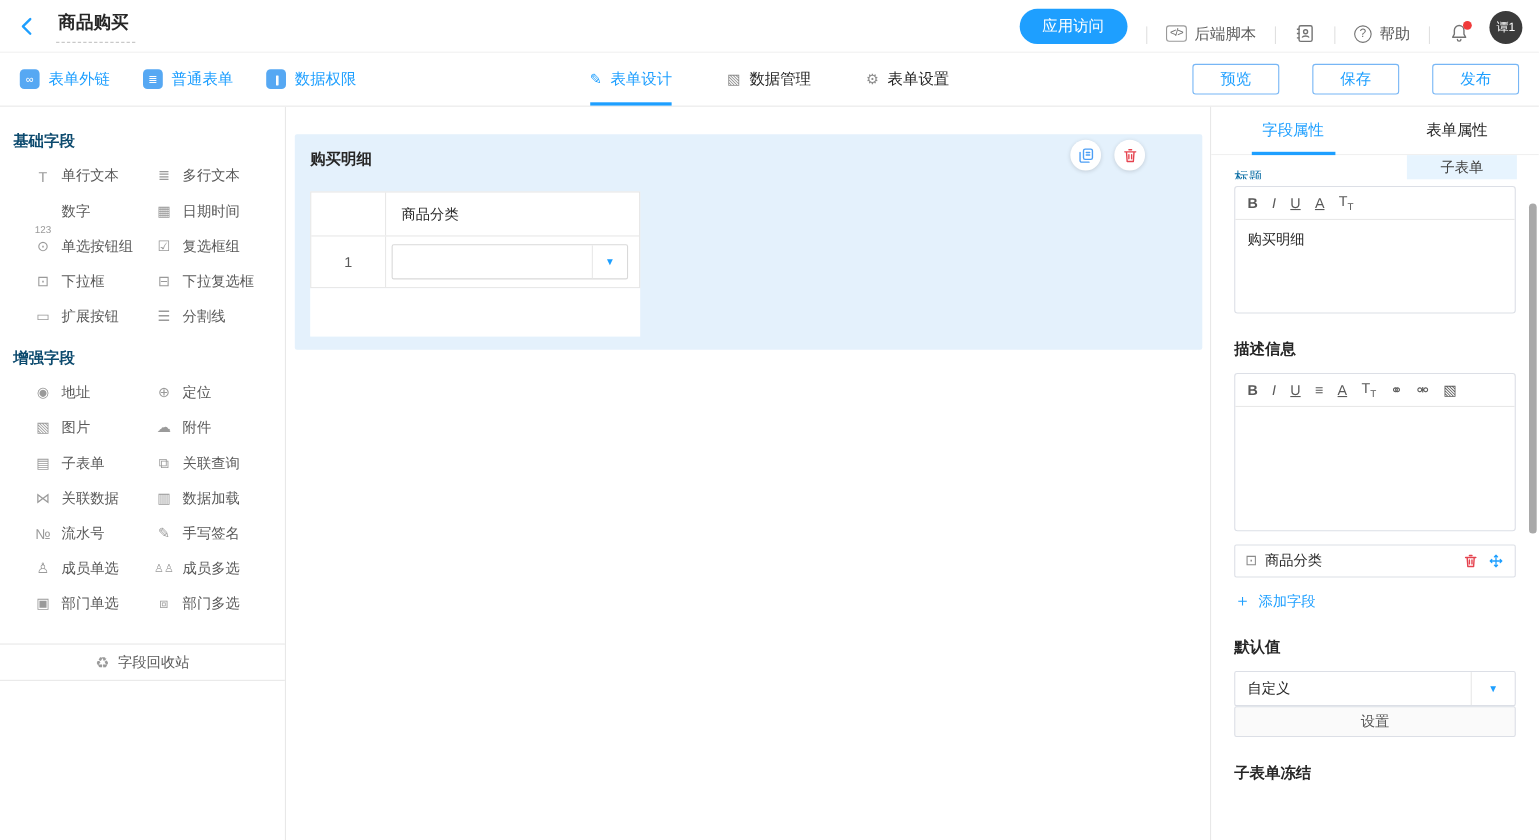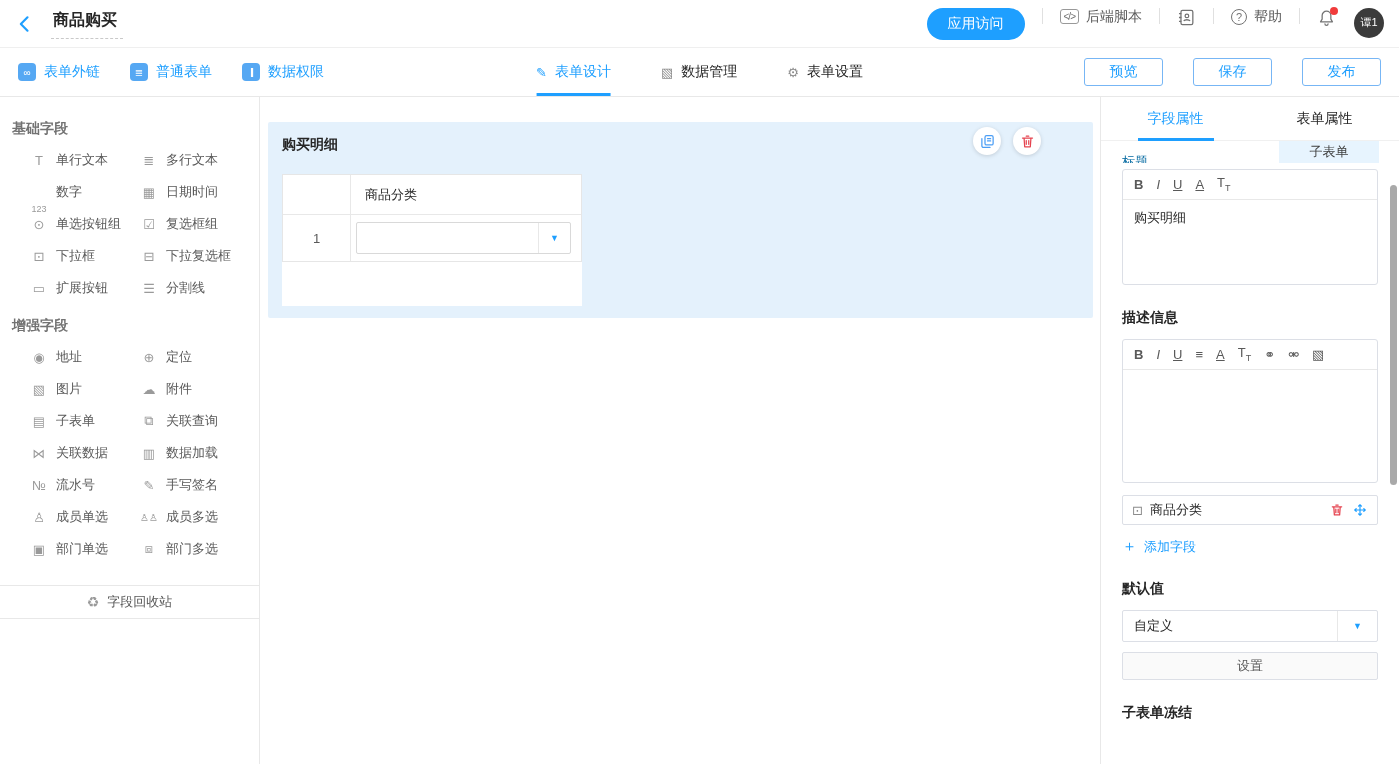--- a/index.html
+++ b/index.html
@@ -3,21 +3,21 @@
 <meta charset="utf-8">
 <style>
   * { margin:0; padding:0; box-sizing:border-box; }
   html,body { width:1399px; height:764px; overflow:hidden; background:#fff;
     font-family:"Liberation Sans","DejaVu Sans",sans-serif; color:#262626; }
 
   
   .topbar { height:48px; display:flex; align-items:center; padding:0 15px; border-bottom:1px solid #efefef; background:#fff; }
   .back-btn { width:20px; height:20px; color:#1e9fff; cursor:pointer; margin-right:16px; display:flex; align-items:center; }
   .form-title { font-size:16px; font-weight:700; color:#262626; padding:2px 6px 7px 2px; border-bottom:1px dashed #c9c9c9; }
-  .topbar-right { margin-left:auto; display:flex; align-items:flex-start; }
+  .topbar-right { margin-left:auto; display:flex; align-items:flex-end; }
   .pill-btn { background:#1e9fff; color:#fff; font-size:14px; border:none; border-radius:16px; padding:7px 21px; cursor:pointer; }
   .vsep { width:1px; height:16px; background:#e0e0e0; margin:0 17px; }
   .hdr-item { display:flex; align-items:center; gap:7px; font-size:14px; color:#595959; cursor:pointer; }
   .code-chip { font-size:10px; color:#737373; border:1px solid #999; border-radius:3px; padding:1px 3px; letter-spacing:-1px; }
   .icon-grey { color:#737373; display:flex; align-items:center; }
   .help-q { width:16px; height:16px; border:1px solid #737373; border-radius:50%; font-size:11px; color:#737373; display:flex; align-items:center; justify-content:center; }
   .bell-wrap { position:relative; width:20px; height:20px; color:#737373; cursor:pointer; }
   .bell-dot { position:absolute; top:-1px; right:-1px; width:8px; height:8px; border-radius:50%; background:#f03b3b; }
   .avatar { width:30px; height:30px; border-radius:50%; background:#3b3b3b; color:#fff; font-size:11px; display:flex; align-items:center; justify-content:center; margin-left:17px; cursor:pointer; }
 
@@ -32,21 +32,21 @@
   .t-tab.active { color:#1e9fff; border-bottom-color:#1e9fff; }
   .t-tab.active .ticon { color:#1e9fff; }
   .t-actions { margin-left:auto; display:flex; gap:30px; }
   .o-btn { width:79px; height:28px; background:#fff; border:1px solid #77b6f5; border-radius:3px; color:#1e9fff; font-size:14px; cursor:pointer; }
 
   
   .page-body { display:flex; height:667px; }
 
   
   .sidebar { width:260px; border-right:1px solid #e8e8e8; padding-top:10px; flex-shrink:0; }
-  .sec-title { font-size:14px; font-weight:700; color:#737373; margin:13px 0 6px 12px; }
+  .sec-title { font-size:14px; font-weight:700; color:#0c4a6e; margin:13px 0 6px 12px; }
   .f-grid { display:grid; grid-template-columns:110px 110px; padding-left:30px; }
   .f-item { display:flex; align-items:center; gap:8px; height:32px; font-size:13px; color:#595959; cursor:grab; }
   .f-item .fic { width:18px; text-align:center; color:#9a9a9a; font-size:13px; flex-shrink:0; }
   .recycle-row { margin-top:20px; border-top:1px solid #e8e8e8; border-bottom:1px solid #e8e8e8; height:34px; display:flex; align-items:center; justify-content:center; gap:8px; font-size:13px; color:#595959; cursor:pointer; }
   .recycle-row .fic { color:#9a9a9a; font-size:14px; }
 
   
   .canvas { flex:1; background:#fff; padding:25px 7px 0 8px; }
   .widget { background:#e4f1fc; border-radius:2px; min-height:178px; padding:12px 14px; position:relative; cursor:pointer; }
   .w-title { font-size:14px; font-weight:700; color:#262626; padding-top:2px; }
@@ -85,21 +85,21 @@
   .panel-label { margin-top:24px; font-size:14px; font-weight:700; color:#262626; }
   .field-row { margin-top:12px; border:1px solid #dcdfe6; border-radius:2px; height:30px; display:flex; align-items:center; padding:0 9px; gap:7px; background:#fff; }
   .field-row .fic { color:#8c8c8c; font-size:13px; }
   .field-row .flabel { flex:1; font-size:13px; color:#262626; }
   .mini-btn { width:16px; height:16px; cursor:pointer; display:flex; align-items:center; justify-content:center; }
   .add-field { margin-top:12px; color:#1e9fff; font-size:13px; display:flex; align-items:center; gap:7px; cursor:pointer; }
   .add-field .plus { font-size:15px; }
   .p-select { margin-top:12px; height:32px; border:1px solid #dcdfe6; border-radius:2px; display:flex; align-items:center; cursor:pointer; background:#fff; }
   .p-select .val { flex:1; padding-left:11px; font-size:13px; color:#262626; }
   .p-select .caret-box { height:100%; width:40px; }
-  .settings-btn { margin-top:10px; width:100%; height:28px; background:#fafafa; border:1px solid #dcdfe6; border-radius:2px; color:#595959; font-size:13px; cursor:pointer; }
+  .settings-btn { width:100%; height:28px; background:#fafafa; border:1px solid #dcdfe6; border-radius:2px; color:#595959; font-size:13px; cursor:pointer; }
   .p-scrollbar { position:absolute; right:2px; top:88px; width:7px; height:300px; background:#a9a9a9; border-radius:4px; }
   svg { display:block; }
 </style>
 </head>
 <body>
 
 <header class="topbar">
   <span class="back-btn">
     <svg width="20" height="20" viewBox="0 0 24 24" fill="none" stroke="currentColor" stroke-width="2.6" stroke-linecap="round" stroke-linejoin="round">
         <polyline points="15 4 7 12 15 20"></polyline>

